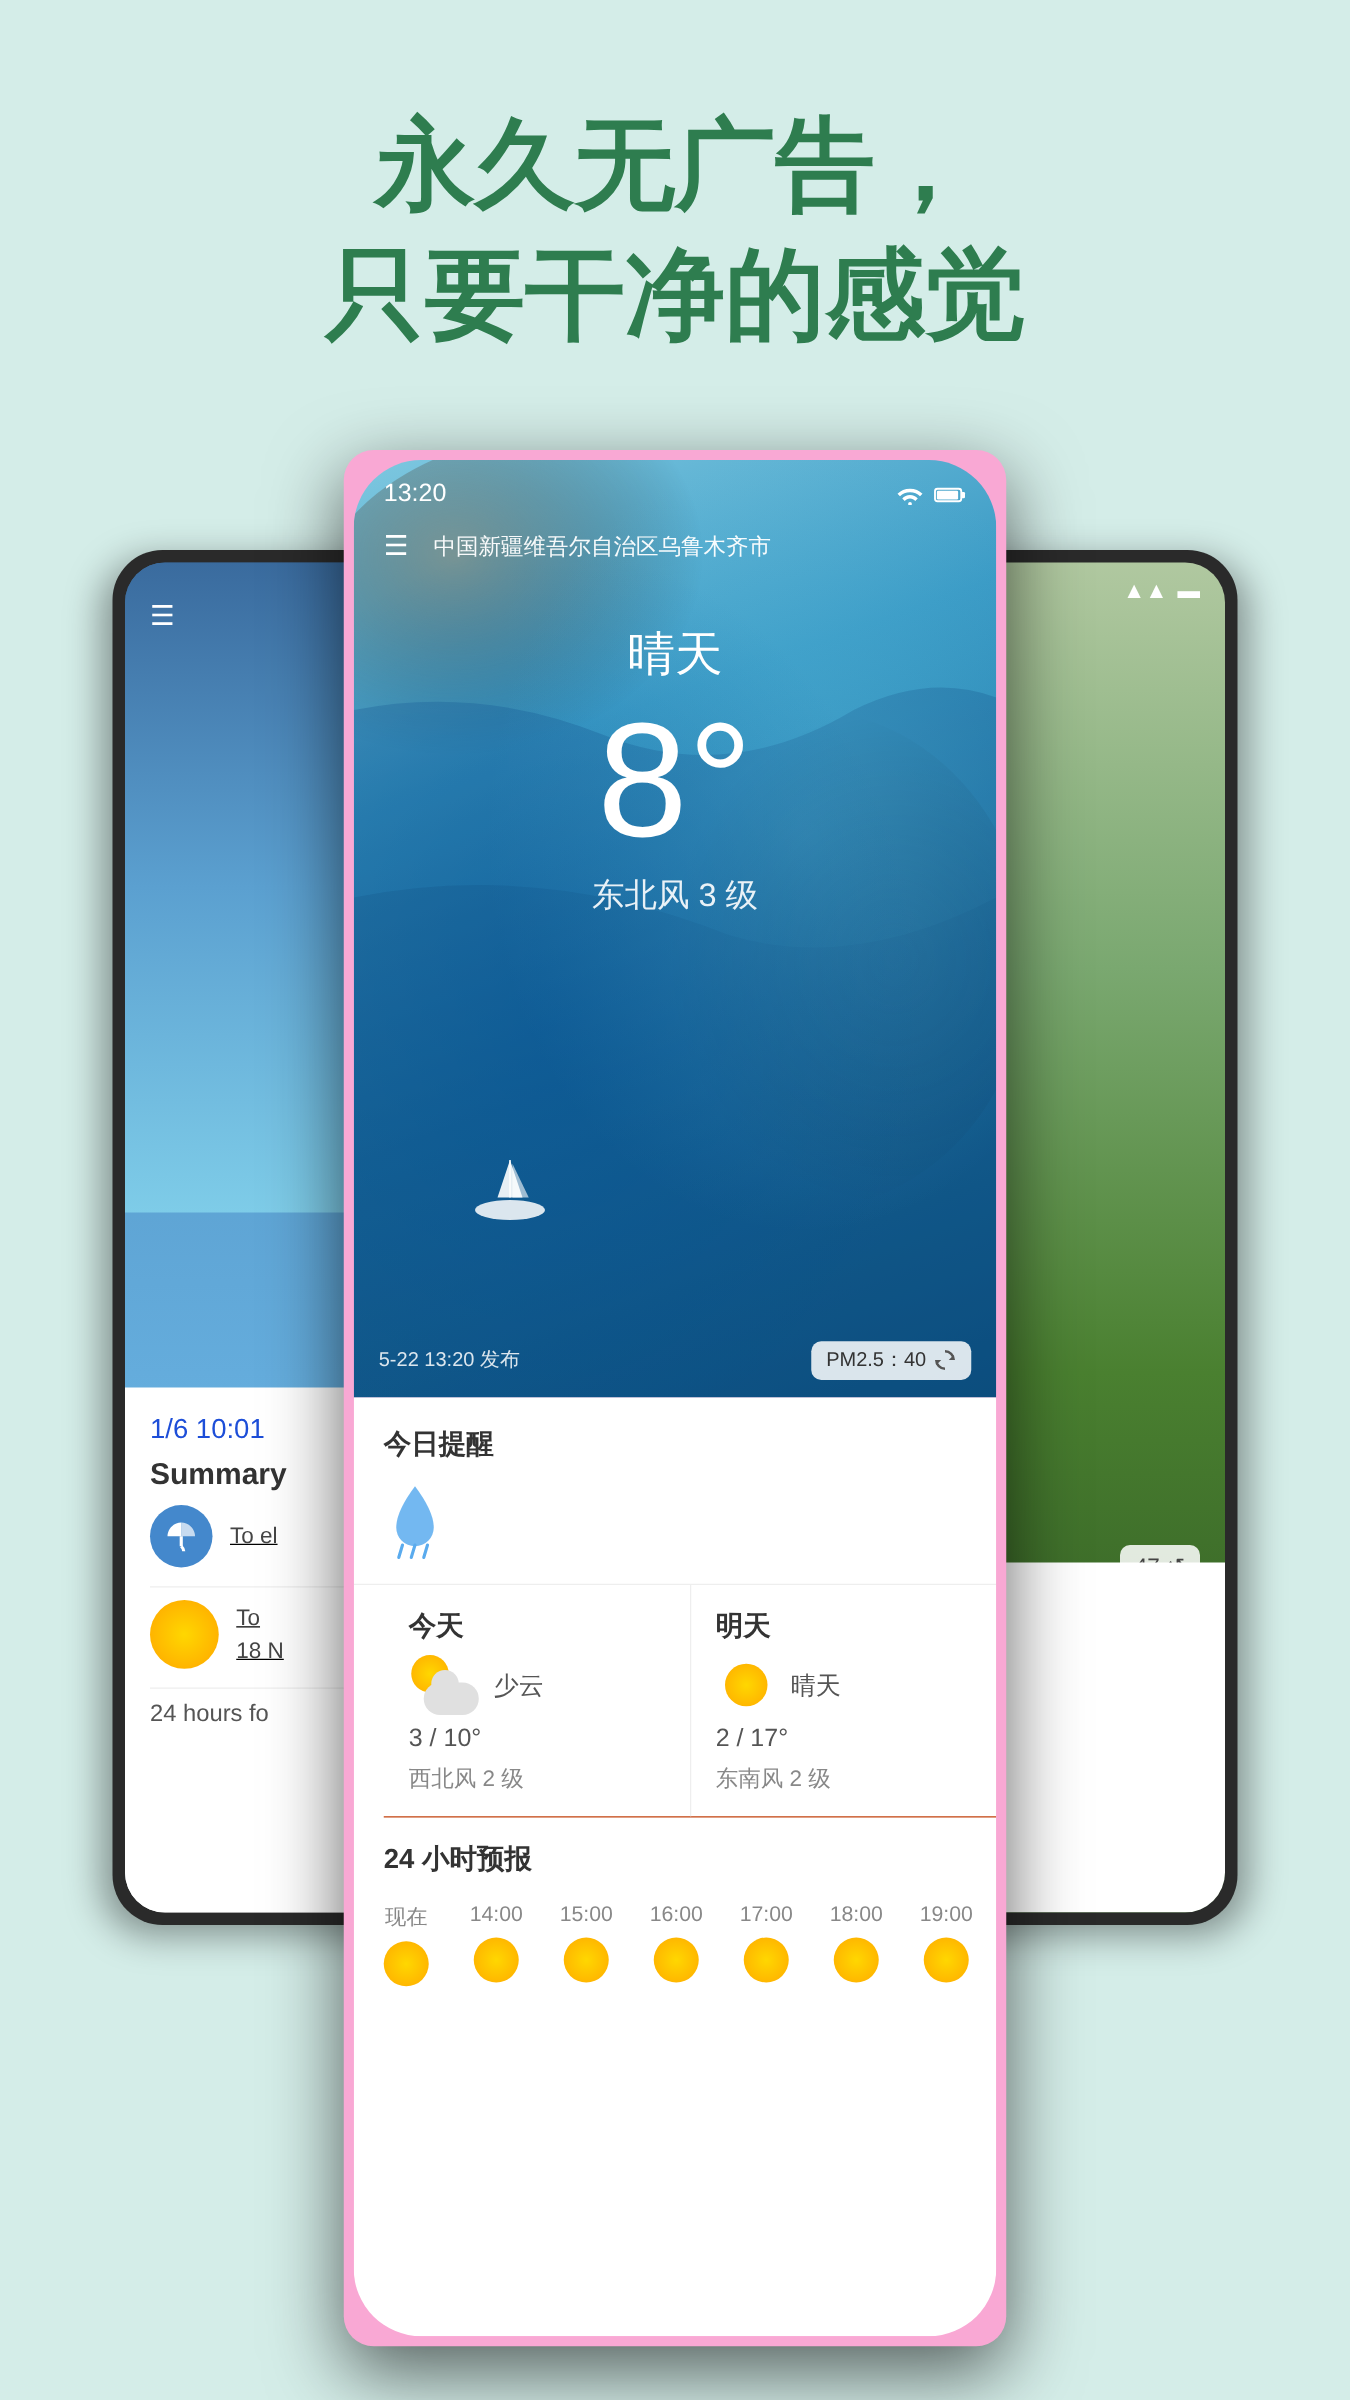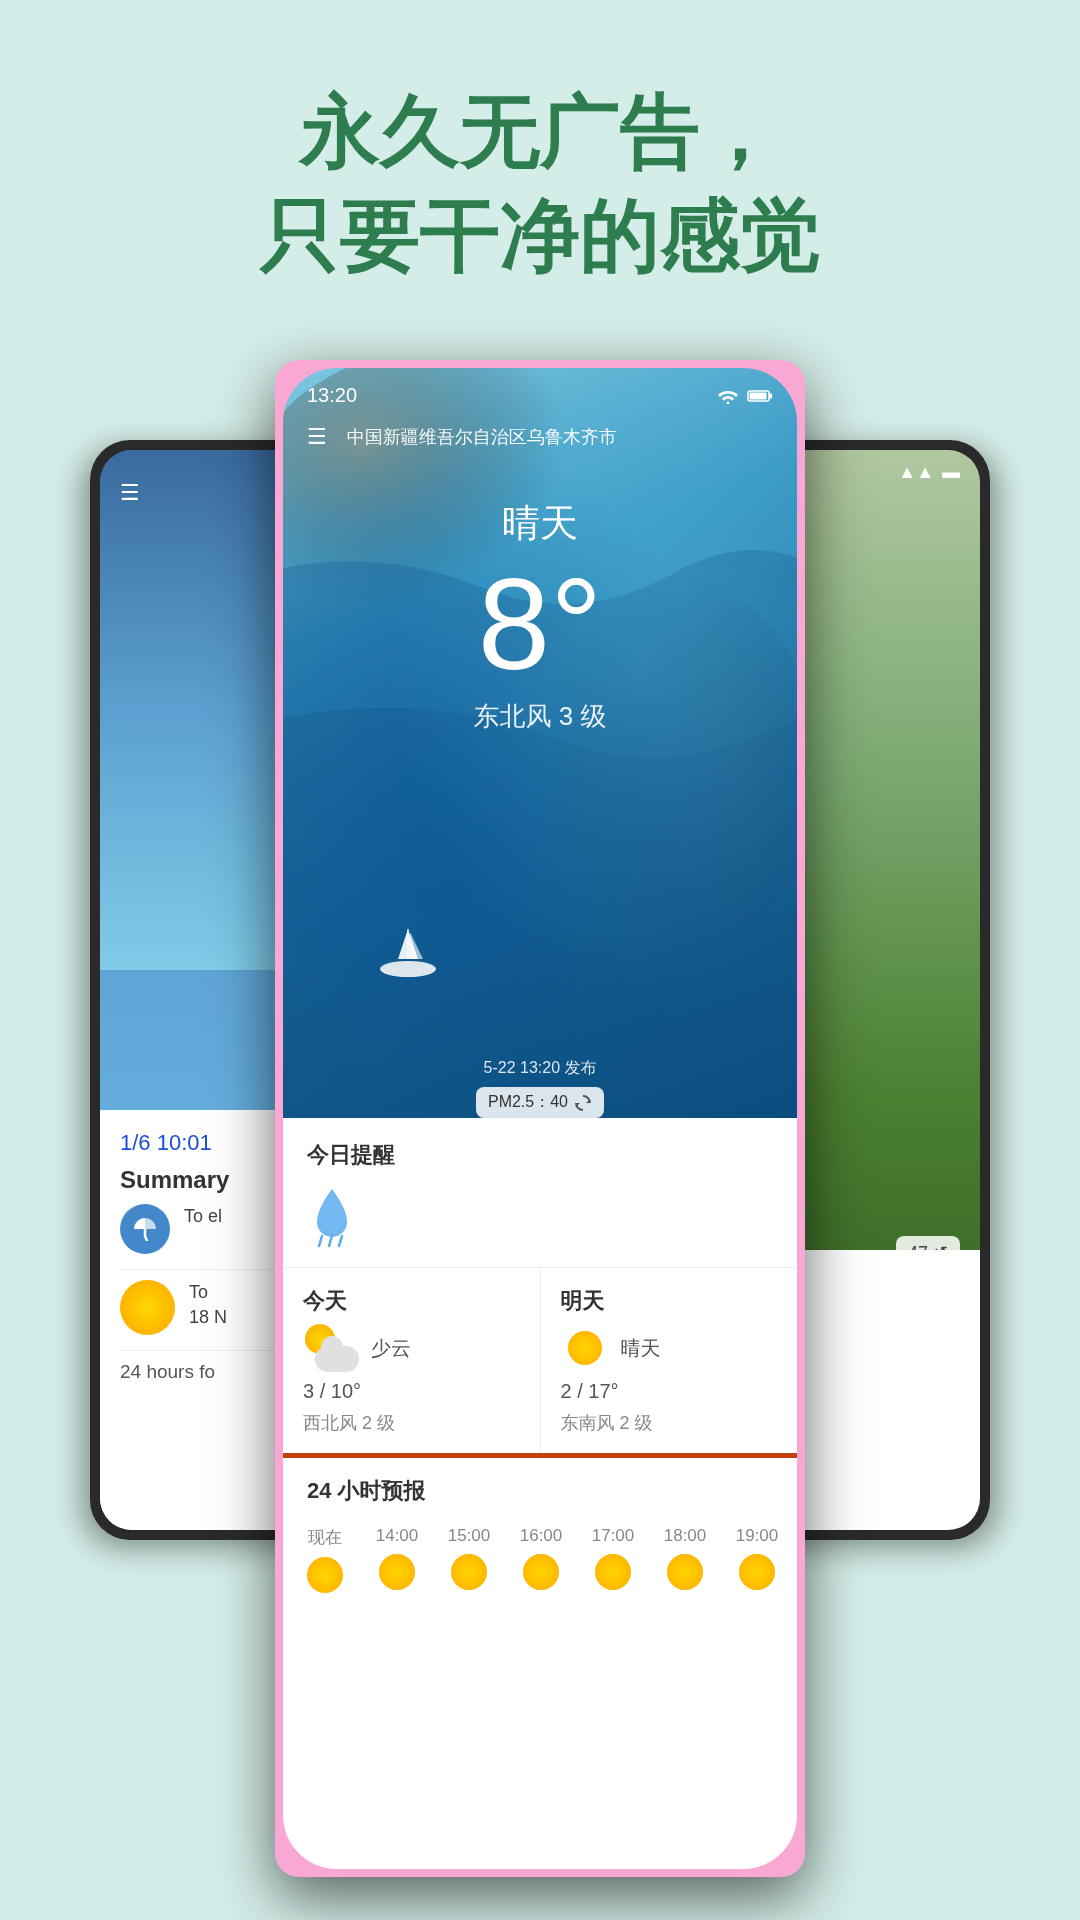--- a/index.html
+++ b/index.html
@@ -68,21 +68,23 @@
       height: 420px;
       padding: 20px;
     }
     .phone-left-label {
       font-size: 22px;
       color: #1d4ed8;
       margin-bottom: 10px;
     }
     .phone-left-weather-row {
       display: flex;
+      align-items: center;
       margin-bottom: 15px;
+      text-decoration: underline;
     }
     .phone-left-sun {
       width: 55px; height: 55px;
       background: radial-gradient(circle, #ffd700, #ffa500);
       border-radius: 50%;
       margin-right: 15px;
       flex-shrink: 0;
     }
     .phone-left-text {
       font-size: 18px;
@@ -267,21 +269,20 @@
     
     .weather-footer {
       position: absolute;
       bottom: 0; left: 0; right: 0;
       height: 60px;
       display: flex;
       justify-content: space-between;
       align-items: center;
       padding: 0 20px;
       z-index: 10;
-      flex-direction: column;
     }
     .publish-time {
       color: rgba(255,255,255,0.85);
       font-size: 16px;
     }
     .pm-badge {
       background: rgba(255,255,255,0.85);
       border-radius: 8px;
       padding: 5px 12px;
       font-size: 16px;
@@ -319,21 +320,22 @@
       flex-shrink: 0;
     }
     .reminder-text {
       font-size: 19px;
       color: #555;
       line-height: 1.6;
     }
     
     .forecast-row {
       display: flex;
-      border-bottom: 5px solid #c2410c;
+      border-bottom: 1px solid #c2410c;
+      margin-left: 24px;
     }
     .forecast-item {
       flex: 1;
       padding: 18px 20px;
       display: flex;
       flex-direction: column;
       gap: 8px;
     }
     .forecast-item:first-child {
       border-right: 1px solid #eee;

